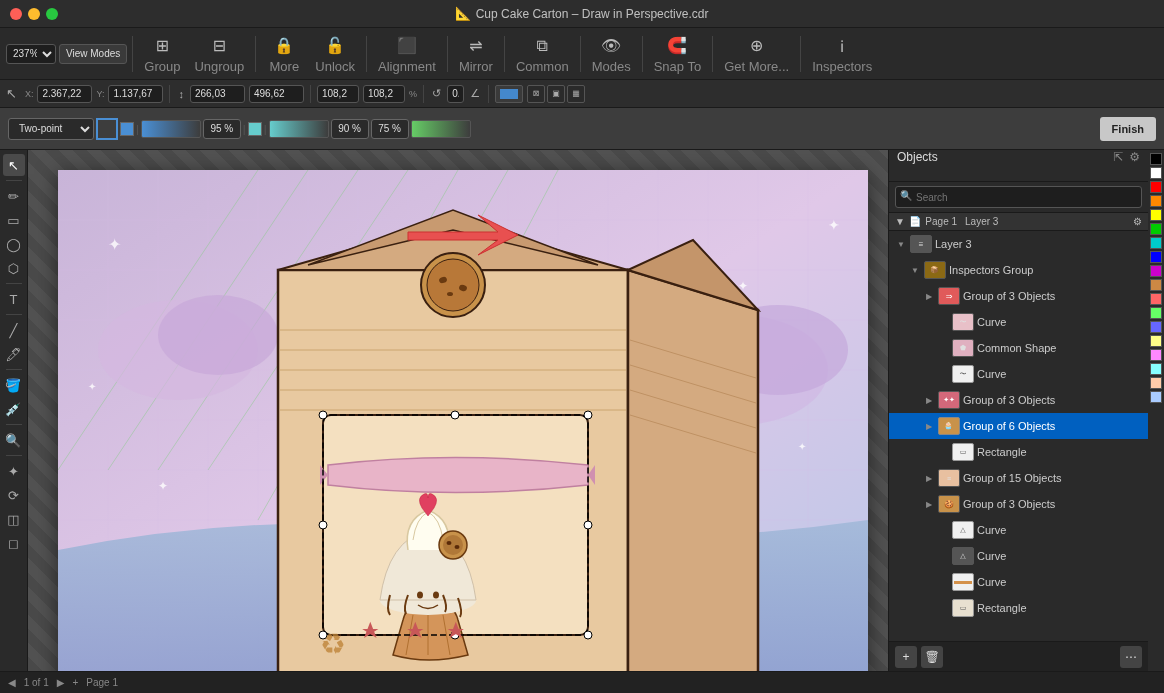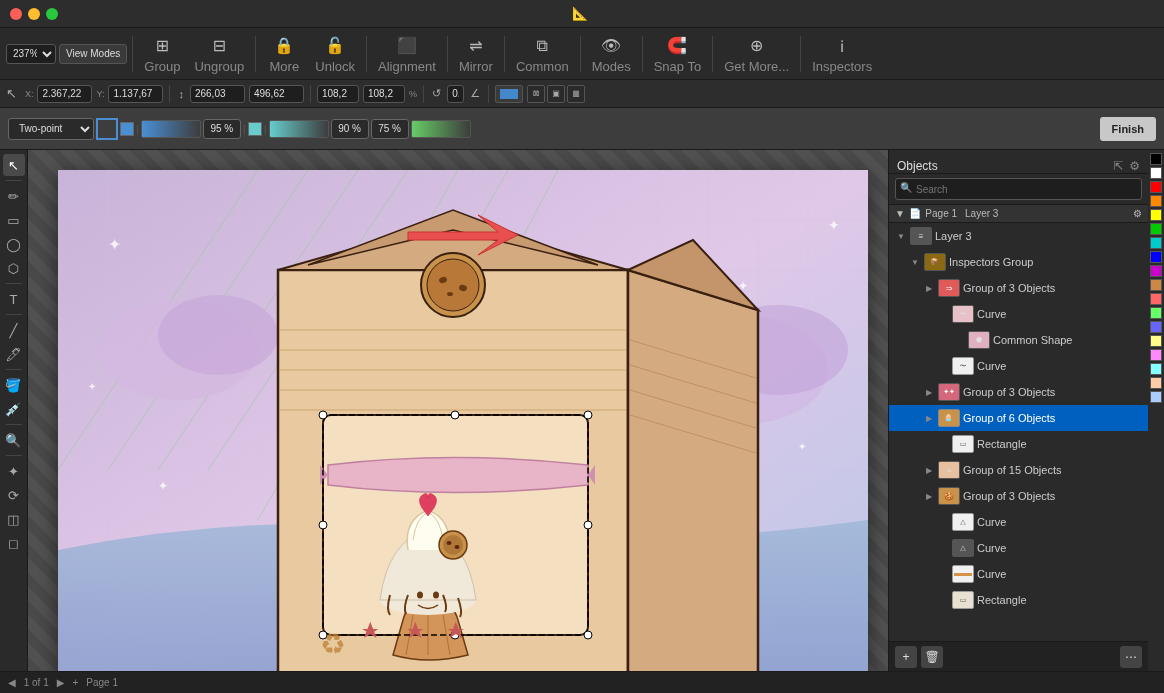--- a/index.html
+++ b/index.html
@@ -42,21 +42,21 @@
 
     
     .canvas-area { flex: 1; background: #5a5a5a; overflow: hidden; position: relative; }
     .canvas-bg { width: 100%; height: 100%; background: repeating-linear-gradient(45deg, #4a4a4a 0px, #4a4a4a 10px, #525252 10px, #525252 20px); position: relative; }
 
     
     .art-canvas { position: absolute; top: 20px; left: 30px; width: 810px; height: 525px; background: white; box-shadow: 0 4px 20px rgba(0,0,0,0.5); overflow: hidden; }
 
     
     .right-panel { width: 260px; background: #2a2a2a; border-left: 1px solid #1a1a1a; display: flex; flex-direction: column; }
-    .rp-header { height: 24px; background: #2a2a2a; display: flex; align-items: flex-end; padding: 0 8px; border-bottom: 1px solid #1a1a1a; justify-content: space-between; }
+    .rp-header { height: 32px; background: #2a2a2a; display: flex; align-items: flex-start; padding: 0 8px; border-bottom: 1px solid #1a1a1a; justify-content: space-between; }
     .rp-title { font-size: 12px; color: #ddd; font-weight: 500; }
     .rp-icons { display: flex; gap: 6px; }
     .rp-icon { font-size: 12px; color: #888; cursor: pointer; }
 
     .rp-search { padding: 4px 6px; border-bottom: 1px solid #1a1a1a; }
     .rp-search input { width: 100%; background: #1e1e1e; border: 1px solid #555; border-radius: 3px; color: #ddd; font-size: 10px; padding: 3px 6px 3px 20px; height: 22px; }
 
     .rp-layer-header { display: flex; align-items: center; padding: 3px 6px; background: #333; border-bottom: 1px solid #1a1a1a; gap: 4px; font-size: 10px; color: #bbb; }
 
     .tree { flex: 1; overflow-y: auto; overflow-x: hidden; }
@@ -91,20 +91,21 @@
 </head>
 <body>
 
 <div class="titlebar">
   <div class="titlebar-buttons">
     <div class="tb-btn tb-close"></div>
     <div class="tb-btn tb-min"></div>
     <div class="tb-btn tb-max"></div>
   </div>
   <span style="margin-right:4px; font-size:13px;">📐</span>
+  <span class="titlebar-title">Cup Cake Carton – Draw in Perspective.cdr</span>
 </div>
 
 <div class="toolbar">
   <div style="display:flex;align-items:center;gap:3px;">
     <select class="zoom-select">
       <option>237%</option><option>100%</option><option>150%</option><option>200%</option>
     </select>
     <button class="enhanced-btn">View Modes</button>
   </div>
   <div class="toolbar-sep"></div>
@@ -466,21 +467,21 @@
       </div>
 
       <div class="tree-item" style="padding-left:48px;">
         <span class="ti-arrow" style="visibility:hidden;">▶</span>
         <div class="ti-thumb" style="background:#e8c0c8;">
           <span style="font-size:7px;">〜</span>
         </div>
         <span class="ti-label">Curve</span>
       </div>
 
-      <div class="tree-item" style="padding-left:64px;">
+      <div class="tree-item" style="padding-left:48px;">
         <span class="ti-arrow" style="visibility:hidden;">▶</span>
         <div class="ti-thumb" style="background:#e0b0c0;">
           <span style="font-size:7px;">⬟</span>
         </div>
         <span class="ti-label">Common Shape</span>
       </div>
 
       <div class="tree-item" style="padding-left:48px;">
         <span class="ti-arrow" style="visibility:hidden;">▶</span>
         <div class="ti-thumb" style="background:#f0f0f0;border:1px solid #999;">

